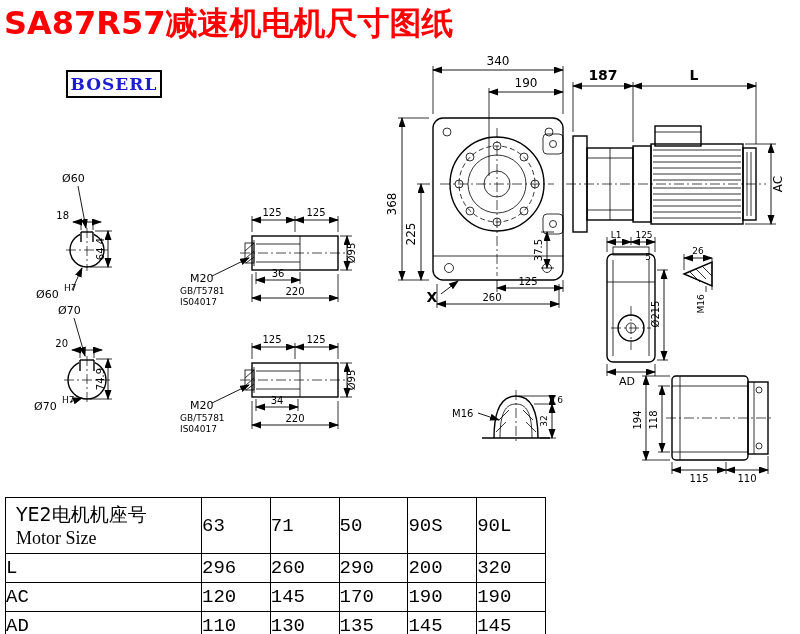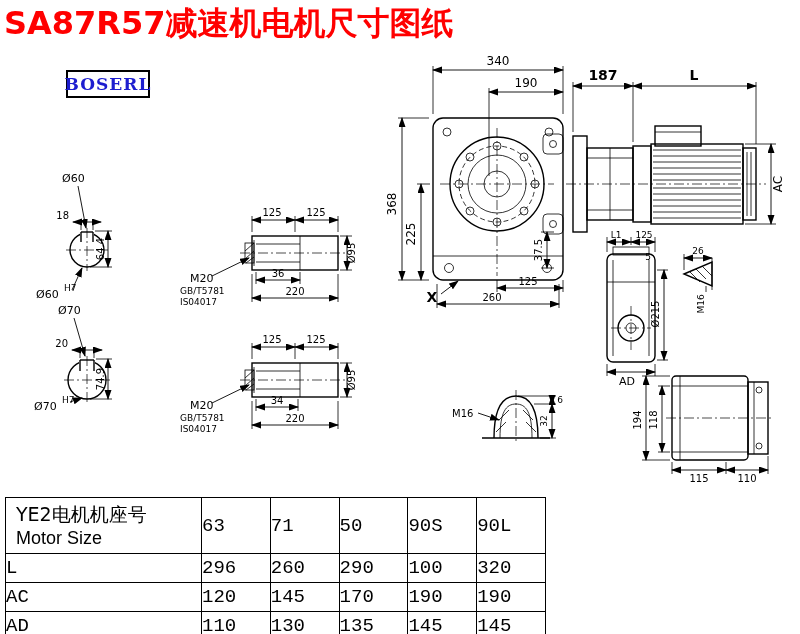--- a/index.html
+++ b/index.html
@@ -3,21 +3,21 @@
 <meta charset="utf-8">
 <style>
   * { margin:0; padding:0; box-sizing:border-box; }
   html,body { width:800px; height:634px; background:#fff; overflow:hidden; }
   body { position:relative; font-family:"DejaVu Sans", sans-serif; color:#000; }
   .page { position:absolute; left:0; top:8px; width:800px; height:634px; background:#fff; }
 
   .title { position:absolute; left:4px; top:-6px; font-size:32px; font-weight:bold;
            color:#ff0000; white-space:nowrap; font-family:"DejaVu Sans", sans-serif; }
 
-  .logo { position:absolute; left:66px; top:62px; width:84px; height:28px;
+  .logo { position:absolute; left:66px; top:62px; width:96px; height:28px;
           border:2px solid #000; display:flex; align-items:center; justify-content:center; background:#fff; }
   .logo span { color:#1d1dcf; font-weight:bold; font-size:17px; letter-spacing:1px;
                font-family:"DejaVu Serif", serif; }
 
   svg.drawing { position:absolute; left:0; top:0; }
   svg text { font-family:"DejaVu Sans", sans-serif; font-size:11px; fill:#000; }
   .t9  { font-size:9px; }
   .t10 { font-size:10px; }
   .t12 { font-size:12px; }
   .t14 { font-size:14px; font-weight:bold; }
@@ -30,21 +30,21 @@
   .dash { stroke-dasharray:5 3; }
 
   table.size-table { position:absolute; left:5px; top:489px; width:540px;
                      border-collapse:collapse; table-layout:fixed; background:#fff; }
   table.size-table td { border:1.5px solid #000; vertical-align:middle;
                         font-family:"Liberation Mono", monospace; font-size:19px;
                         height:29px; padding:0; color:#000; }
   table.size-table tr.hdr td { height:56px; }
   table.size-table td.hcell { text-align:left; padding-left:10px;
                               font-family:"DejaVu Sans", sans-serif; font-size:19px; }
-  table.size-table td.hcell .en { font-family:Liberation Sans, sans-serif; font-size:18px; }
+  table.size-table td.hcell .en { font-family:Liberation Serif, serif; font-size:18px; }
 </style>
 </head>
 <body>
 
 <div class="page">
 
   <div class="title">SA87R57减速机电机尺寸图纸</div>
 
   <div class="logo">
     <span>BOSERL</span>
@@ -401,21 +401,21 @@
       <td>71</td>
       <td>50</td>
       <td>90S</td>
       <td>90L</td>
     </tr>
     <tr>
       <td>L</td>
       <td>296</td>
       <td>260</td>
       <td>290</td>
-      <td>100</td>
+      <td>200</td>
       <td>320</td>
     </tr>
     <tr>
       <td>AC</td>
       <td>120</td>
       <td>145</td>
       <td>170</td>
       <td>190</td>
       <td>190</td>
     </tr>

